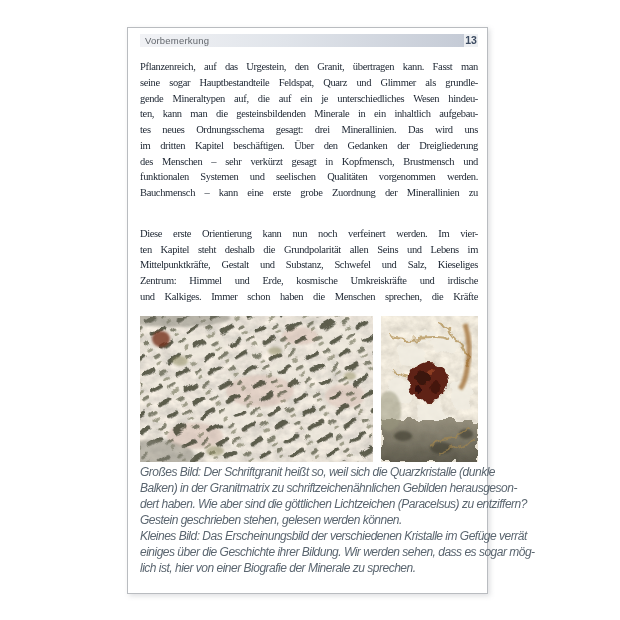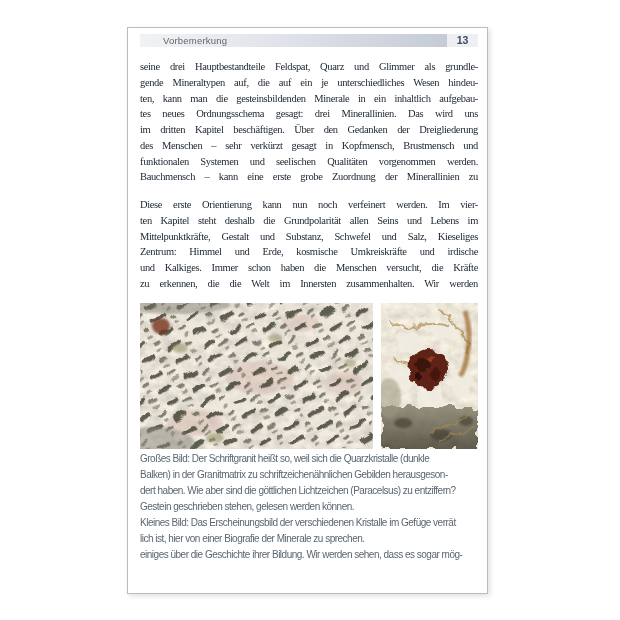--- a/index.html
+++ b/index.html
@@ -3,39 +3,39 @@
 <meta charset="utf-8">
 <style>
   html,body{margin:0;padding:0;background:#ffffff;}
   .canvas{position:relative;width:620px;height:620px;background:#ffffff;overflow:hidden;
           font-family:"Liberation Sans",sans-serif;}
   .page{position:absolute;left:127px;top:27px;width:361px;height:567px;box-sizing:border-box;
         background:#ffffff;border:1px solid #b9bcc0;box-shadow:2px 2px 5px rgba(110,115,125,.22);
         padding:6px 9px 0 12px;}
   
   .header-row{display:flex;height:13px;}
-  .header-bar{flex:1;display:flex;align-items:center;padding-left:23px;
+  .header-bar{flex:1;display:flex;align-items:center;padding-left:5px;
               background:linear-gradient(90deg,#f1f2f5 0%,#e0e4ea 45%,#c5cbd6 100%);}
   .chapter-title{font-size:9.5px;color:#63676d;letter-spacing:.2px;line-height:13px;}
-  .pagenum-box{width:31px;background:#edeff2;display:flex;align-items:center;justify-content:center;}
+  .pagenum-box{width:14px;background:#edeff2;display:flex;align-items:center;justify-content:center;}
   .pagenum{font-size:10.5px;font-weight:bold;color:#3c4b61;line-height:13px;}
   
   .body-text{margin-top:12px;width:338px;}
   .paragraph{font-family:"Liberation Serif",serif;font-size:10.5px;color:#1b2430;
              letter-spacing:-0.35px;}
-  .para2{margin-top:12px;}
+  .para2{margin-top:25px;}
   .bline{height:15.75px;line-height:15.75px;text-align:justify;text-align-last:justify;
          overflow:visible;white-space:normal;}
   
   .figure-row{margin-top:11px;display:flex;gap:8px;height:146px;width:338px;}
   .fig-large{width:233px;height:146px;overflow:hidden;}
   .fig-small{width:97px;height:146px;overflow:hidden;}
   .fig-large svg,.fig-small svg{display:block;width:100%;height:100%;}
   
-  .caption{width:338px;font-size:10px;color:#5b6670;letter-spacing:-0.5px;}
+  .caption{width:338px;font-style:italic;font-size:12px;color:#5b6670;letter-spacing:-0.5px;}
   .caption-1{margin-top:2px;}
   .caption-2{}
   .cline{height:16px;line-height:16px;white-space:nowrap;}
 </style>
 </head>
 <body>
 
 <div class="canvas">
   <div class="page">
 
@@ -43,36 +43,36 @@
       <div class="header-bar">
         <span class="chapter-title">Vorbemerkung</span>
       </div>
       <div class="pagenum-box">
         <span class="pagenum">13</span>
       </div>
     </div>
 
     <div class="body-text">
       <div class="paragraph">
-        <div class="bline">seine drei Hauptbestandteile Feldspat, Quarz und Glimmer als grundle-</div>
+        <div class="bline">Pflanzenreich, auf das Urgestein, den Granit, übertragen kann. Fasst man</div>
+        <div class="bline">seine sogar Hauptbestandteile Feldspat, Quarz und Glimmer als grundle-</div>
         <div class="bline">gende Mineraltypen auf, die auf ein je unterschiedliches Wesen hindeu-</div>
         <div class="bline">ten, kann man die gesteinsbildenden Minerale in ein inhaltlich aufgebau-</div>
         <div class="bline">tes neues Ordnungsschema gesagt: drei Minerallinien. Das wird uns</div>
         <div class="bline">im dritten Kapitel beschäftigen. Über den Gedanken der Dreigliederung</div>
         <div class="bline">des Menschen – sehr verkürzt gesagt in Kopfmensch, Brustmensch und</div>
         <div class="bline">funktionalen Systemen und seelischen Qualitäten vorgenommen werden.</div>
         <div class="bline">Bauchmensch – kann eine erste grobe Zuordnung der Minerallinien zu</div>
       </div>
       <div class="paragraph para2">
         <div class="bline">Diese erste Orientierung kann nun noch verfeinert werden. Im vier-</div>
         <div class="bline">ten Kapitel steht deshalb die Grundpolarität allen Seins und Lebens im</div>
         <div class="bline">Mittelpunktkräfte, Gestalt und Substanz, Schwefel und Salz, Kieseliges</div>
         <div class="bline">Zentrum: Himmel und Erde, kosmische Umkreiskräfte und irdische</div>
-        <div class="bline">und Kalkiges. Immer schon haben die Menschen versucht, die Kräfte</div>
-        <div class="bline">zu erkennen, die die Welt im Innersten zusammenhalten. Wir werden</div>
+        <div class="bline">und Kalkiges. Immer schon haben die Menschen sprechen, die Kräfte</div>
       </div>
     </div>
 
     <div class="figure-row">
       <div class="fig-large" role="img" aria-label="Foto: Schriftgranit mit dunklen balkenförmigen Quarzkristallen in heller Granitmatrix">
         <svg viewBox="0 0 233 146" preserveAspectRatio="none" aria-hidden="true">
           <defs>
             <filter id="mottleL" x="0%" y="0%" width="100%" height="100%">
               <feTurbulence type="fractalNoise" baseFrequency="0.09 0.11" numOctaves="4" seed="11" result="n"></feTurbulence>
               <feColorMatrix in="n" type="matrix" values="0.45 0.10 0 0 0.55  0.40 0.12 0 0 0.52  0.35 0.10 0 0 0.48  0 0 0 0 1"></feColorMatrix>
@@ -180,18 +180,18 @@
     </div>
 
     <div class="caption caption-1">
       <div class="cline">Großes Bild: Der Schriftgranit heißt so, weil sich die Quarzkristalle (dunkle</div>
       <div class="cline">Balken) in der Granitmatrix zu schriftzeichenähnlichen Gebilden herausgeson-</div>
       <div class="cline">dert haben. Wie aber sind die göttlichen Lichtzeichen (Paracelsus) zu entziffern?</div>
       <div class="cline">Gestein geschrieben stehen, gelesen werden können.</div>
     </div>
     <div class="caption caption-2">
       <div class="cline">Kleines Bild: Das Erscheinungsbild der verschiedenen Kristalle im Gefüge verrät</div>
+      <div class="cline">einiges über die Geschichte ihrer Bildung. Wir werden sehen, dass es sogar mög-</div>
       <div class="cline">lich ist, hier von einer Biografie der Minerale zu sprechen.</div>
-      <div class="cline">einiges über die Geschichte ihrer Bildung. Wir werden sehen, dass es sogar mög-</div>
     </div>
 
   </div>
 </div>
 
 </body></html>

